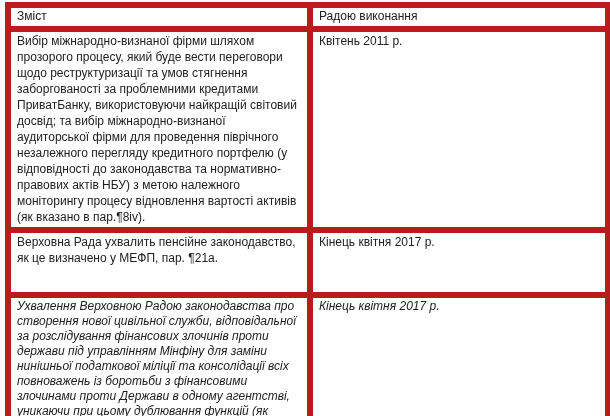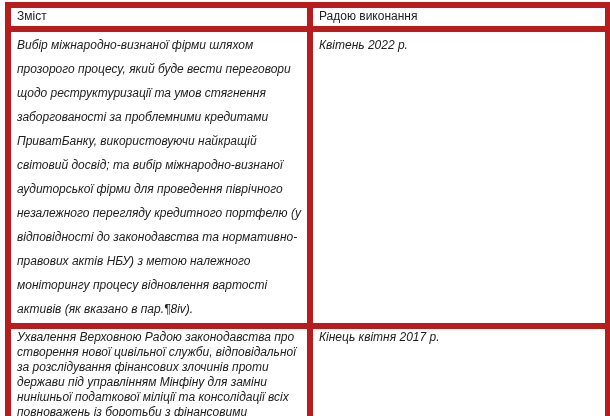--- a/index.html
+++ b/index.html
@@ -32,21 +32,21 @@
     font-weight: normal;
     font-size: 12px;
     line-height: 16px;
     color: #212121;
     padding: 1px 6px 2px 6px;
     overflow: hidden;
   }
   .col-content  { width: 302px; }
   .col-deadline { width: 298px; }
   tr.header-row th { height: 15px; line-height: 15px; }
-  tr.row-1 td { height: 180px; line-height: 24px; font-style: italic; }
+  tr.row-1 td { height: 180px; line-height: 16px; }
   tr.row-2 td { height: 56px;  line-height: 16px; }
   tr.row-3 td { height: 135px; line-height: 15px; font-style: italic; }
 </style>
 </head>
 <body>
 
 <div class="page">
   <table class="sched">
     <colgroup>
       <col class="col-content">
@@ -54,21 +54,25 @@
     </colgroup>
     <thead>
       <tr class="header-row">
         <th>Зміст</th>
         <th>Радою виконання</th>
       </tr>
     </thead>
     <tbody>
       <tr class="row-1">
         <td>Вибір міжнародно-визнаної фірми шляхом прозорого процесу, який буде вести переговори щодо реструктуризації та умов стягнення заборгованості за проблемними кредитами ПриватБанку, використовуючи найкращій світовий досвід; та вибір міжнародно-визнаної аудиторської фірми для проведення піврічного незалежного перегляду кредитного портфелю (у відповідності до законодавства та нормативно-правових актів НБУ) з метою належного моніторингу процесу відновлення вартості активів (як вказано в пар.¶8iv).</td>
-        <td>Квітень 2022 р.</td>
+        <td>Квітень 2011 р.</td>
+      </tr>
+      <tr class="row-2">
+        <td>Верховна Рада ухвалить пенсійне законодавство, як це визначено у МЕФП, пар. ¶21а.</td>
+        <td>Кінець квітня 2017 р.</td>
       </tr>
       <tr class="row-3">
         <td>Ухвалення Верховною Радою законодавства про створення нової цивільної служби, відповідальної за розслідування фінансових злочинів проти держави під управлінням Мінфіну для заміни нинішньої податкової міліції та консолідації всіх повноважень із боротьби з фінансовими злочинами проти Держави в одному агентстві, уникаючи при цьому дублювання функцій (як вказано в пар. ¶ 20е).</td>
         <td>Кінець квітня 2017 р.</td>
       </tr>
 
     </tbody>
   </table>
 </div>
 

